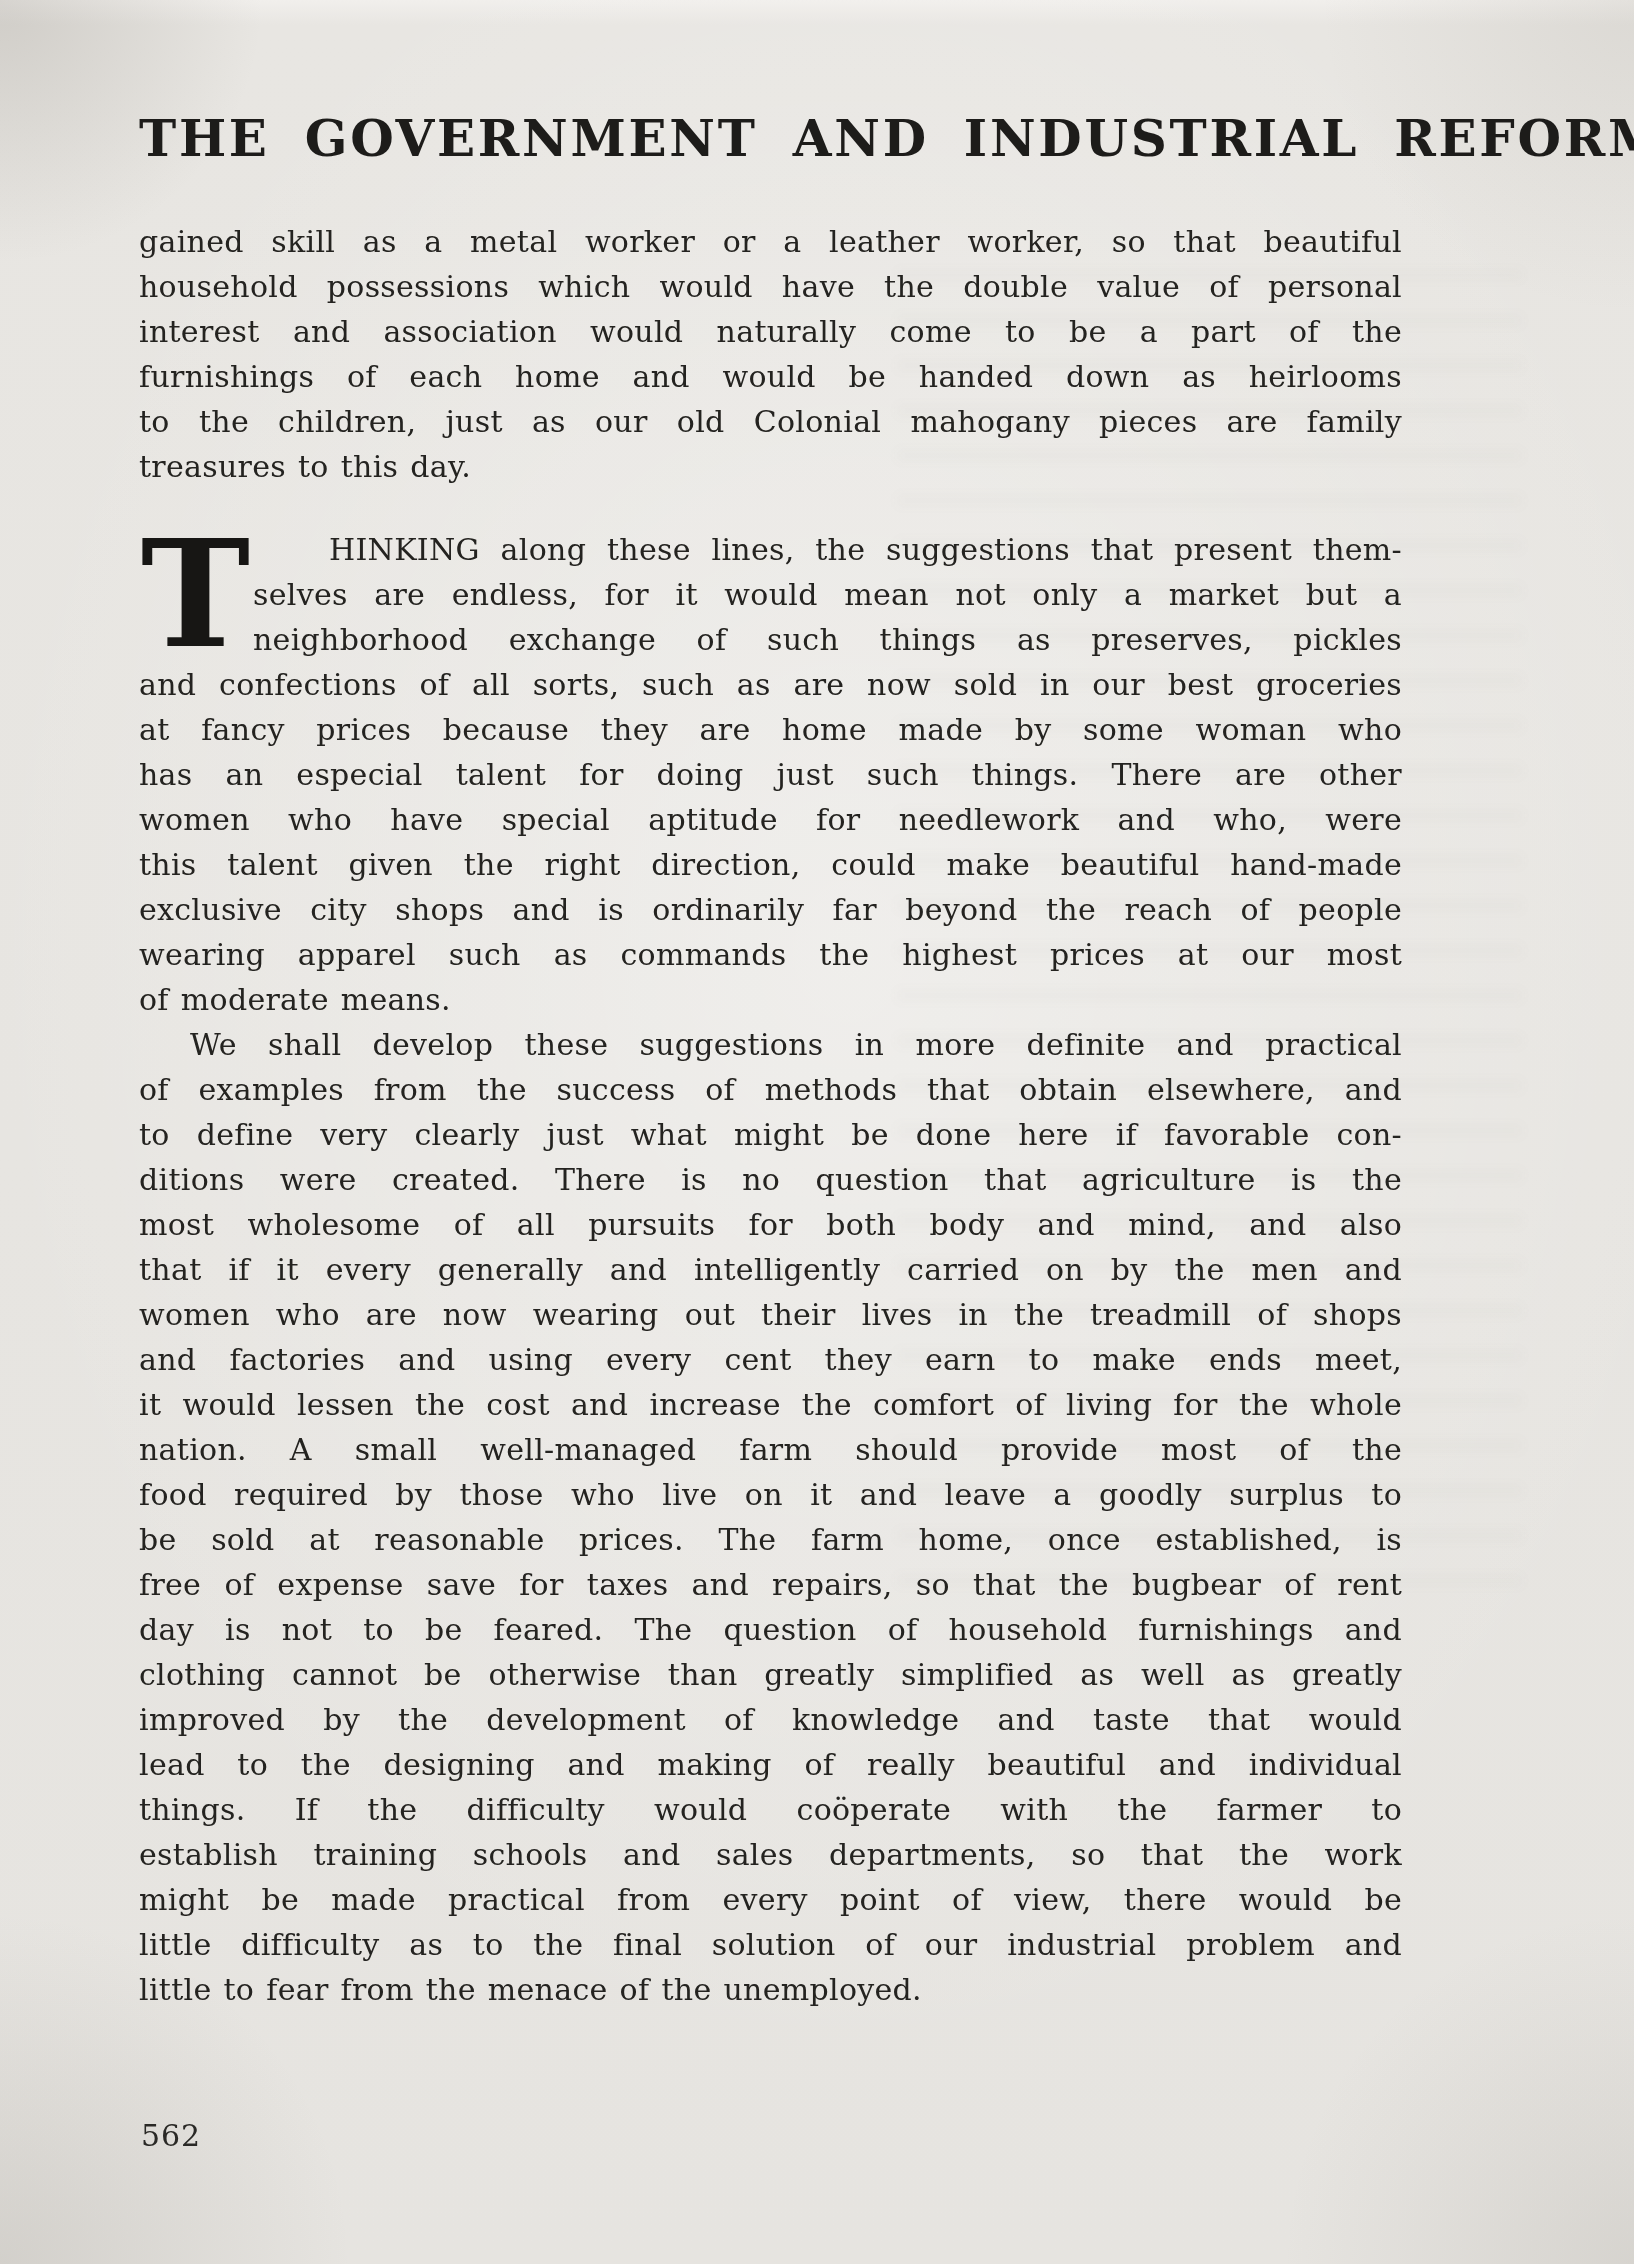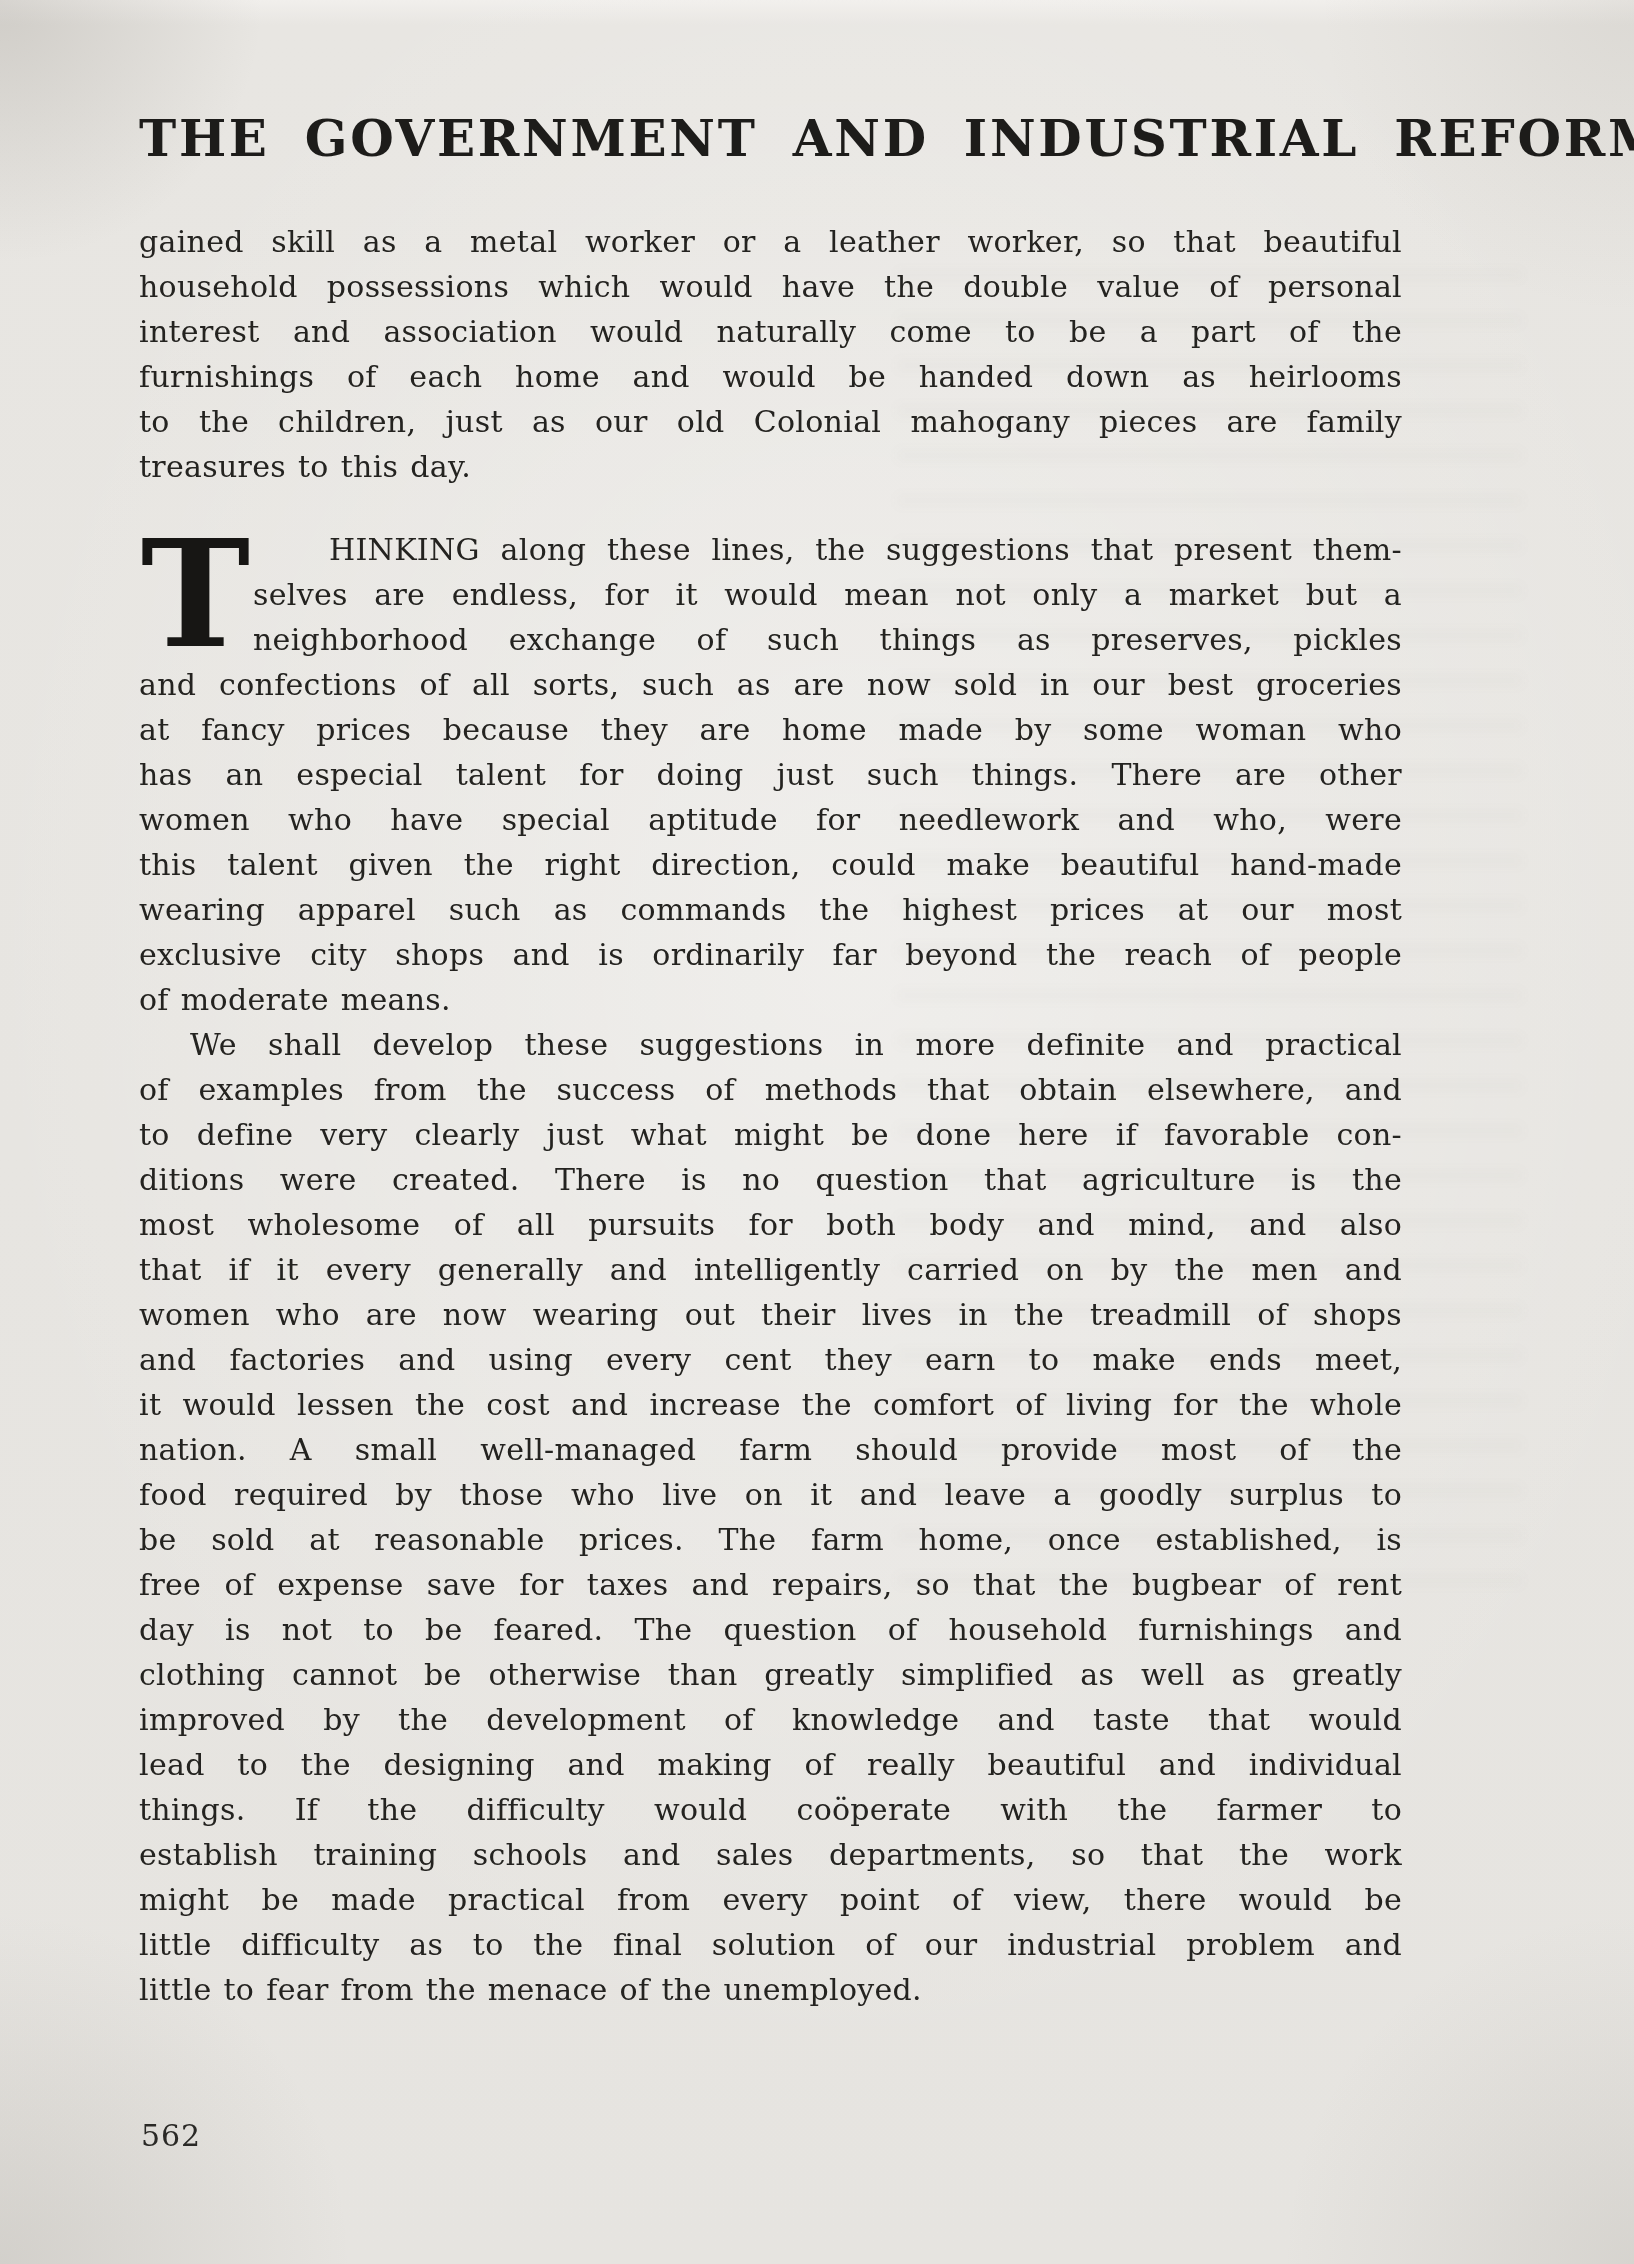--- a/index.html
+++ b/index.html
@@ -115,22 +115,22 @@
       <div class="paragraph dropcap">
         <span class="dropcap-letter">T</span>
         <div class="line dc-first">HINKING along these lines, the suggestions that present them-</div>
         <div class="line dc-indent">selves are endless, for it would mean not only a market but a</div>
         <div class="line dc-indent">neighborhood exchange of such things as preserves, pickles</div>
         <div class="line">and confections of all sorts, such as are now sold in our best groceries</div>
         <div class="line">at fancy prices because they are home made by some woman who</div>
         <div class="line">has an especial talent for doing just such things.  There are other</div>
         <div class="line">women who have special aptitude for needlework and who, were</div>
         <div class="line">this talent given the right direction, could make beautiful hand-made</div>
+        <div class="line">exclusive city shops and is ordinarily far beyond the reach of people</div>
         <div class="line">wearing apparel such as commands the highest prices at our most</div>
-        <div class="line">exclusive city shops and is ordinarily far beyond the reach of people</div>
         <div class="line last">of moderate means.</div>
       </div>
       <div class="paragraph indented">
         <div class="line first-indent">We shall develop these suggestions in more definite and practical</div>
         <div class="line">of examples from the success of methods that obtain elsewhere, and</div>
         <div class="line">to define very clearly just what might be done here if favorable con-</div>
         <div class="line">ditions were created.  There is no question that agriculture is the</div>
         <div class="line">most wholesome of all pursuits for both body and mind, and also</div>
         <div class="line">that if it every generally and intelligently carried on by the men and</div>
         <div class="line">women who are now wearing out their lives in the treadmill of shops</div>

